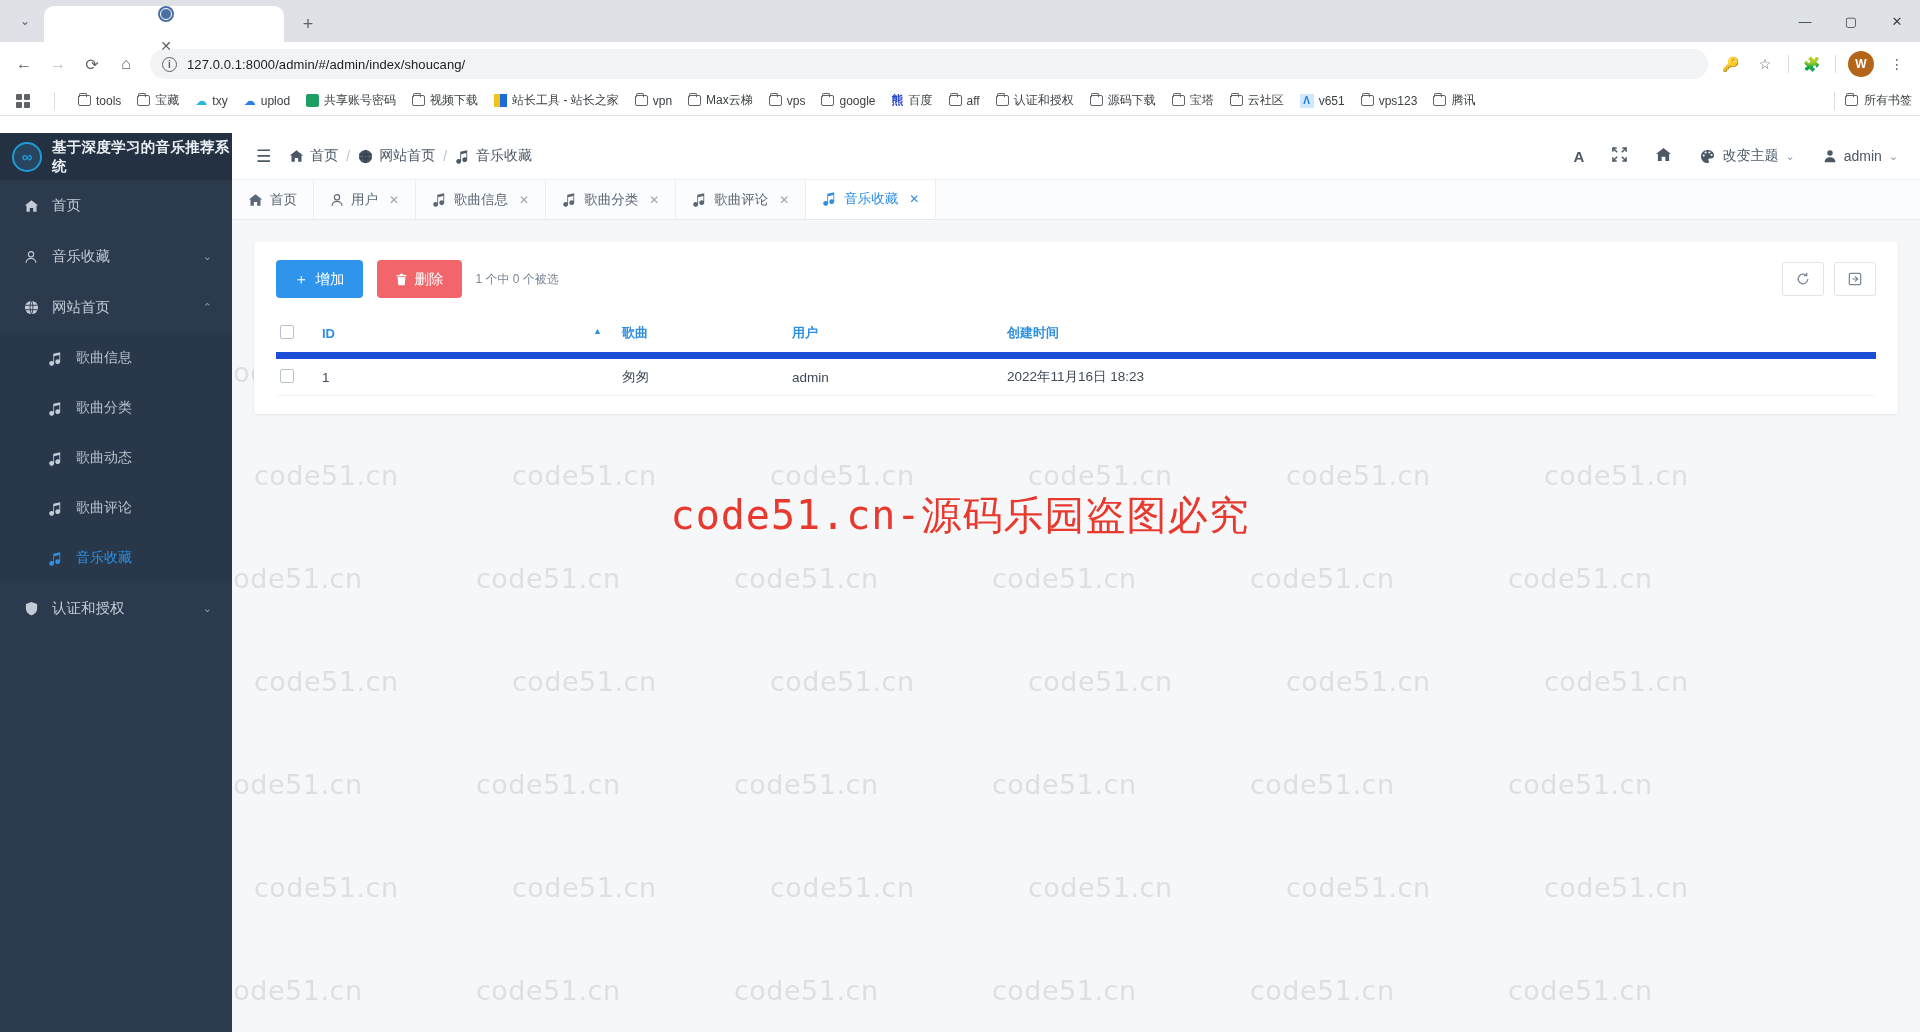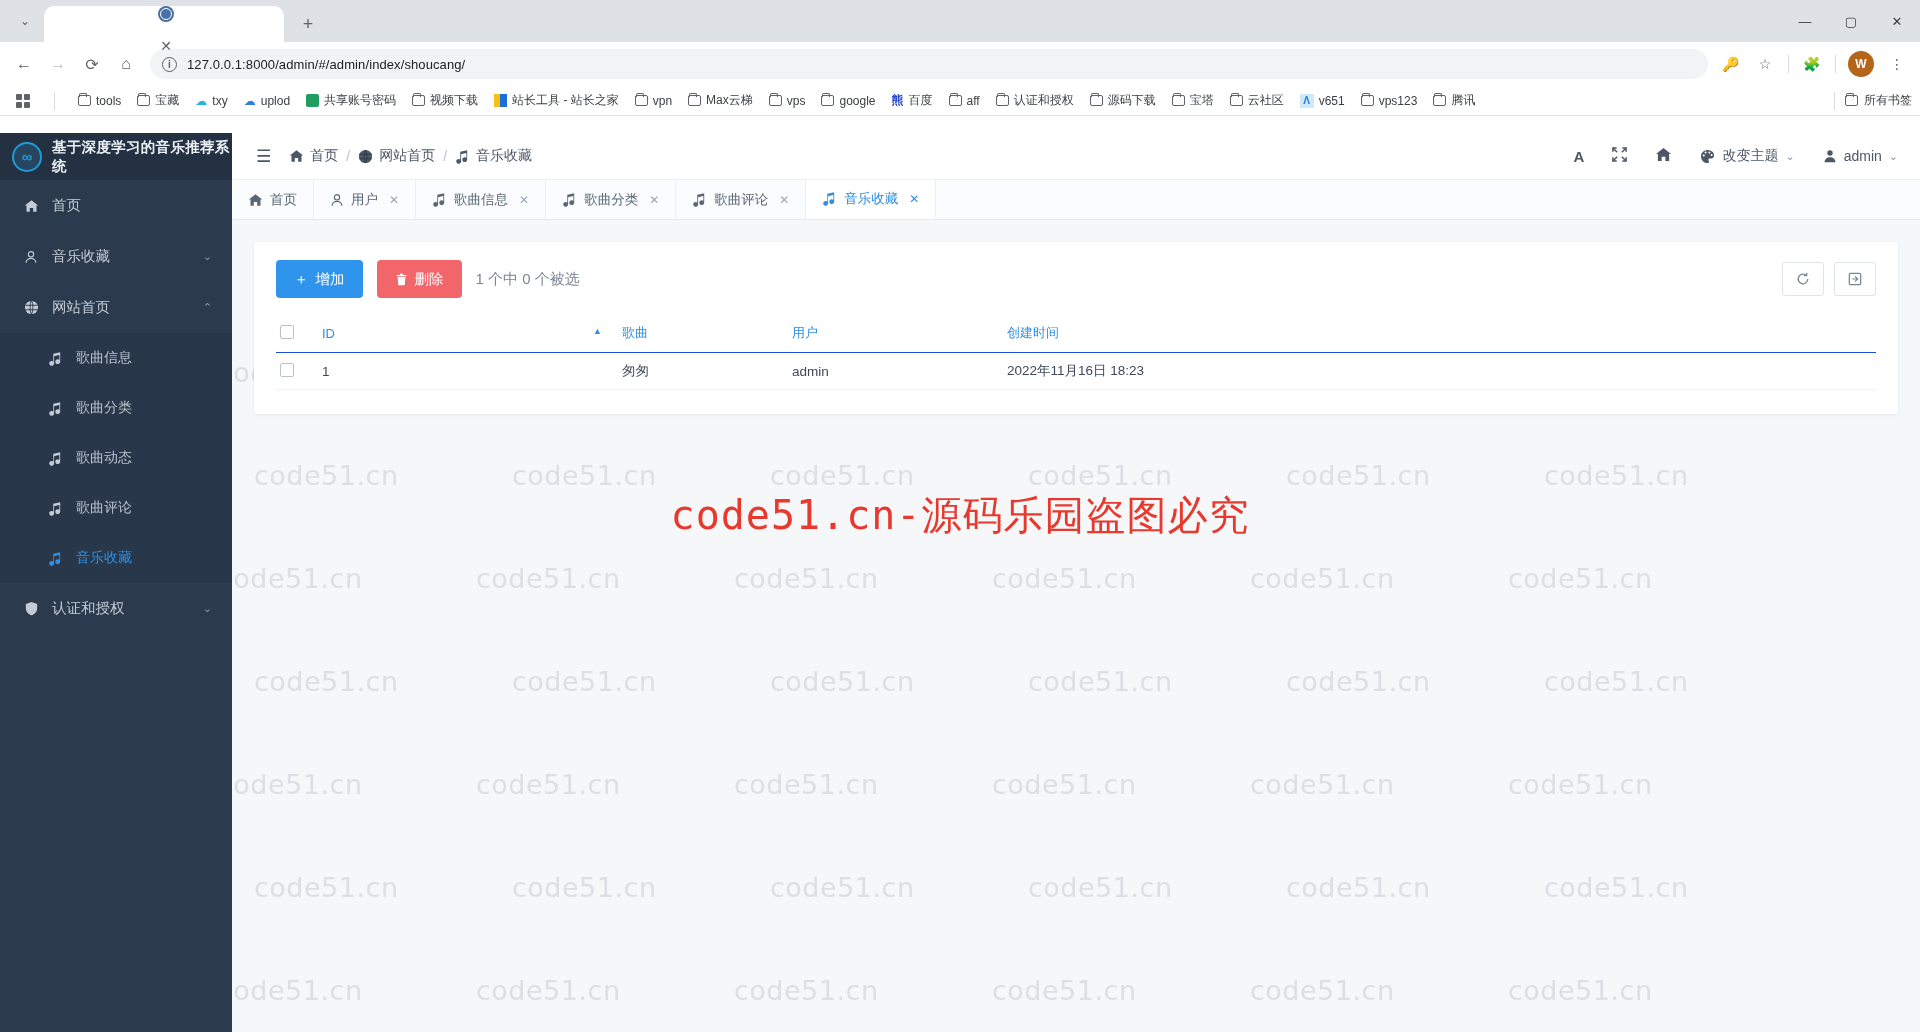--- a/index.html
+++ b/index.html
@@ -130,28 +130,28 @@
 
   
   .content{position:absolute;left:232px;top:87px;width:1688px;height:812px;padding:22px;z-index:7;}
   .card{background:#fff;border-radius:3px;box-shadow:0 1px 3px rgba(20,40,70,.08);
         width:100%;height:172px;padding:18px 22px;position:relative;}
   .cardbar{display:flex;align-items:center;gap:14px;}
   .btn{height:38px;border-radius:4px;display:flex;align-items:center;gap:7px;padding:0 18px;
        font-size:14.5px;color:#fff;cursor:pointer;border:none;}
   .btn.add{background:#2f95ec;}
   .btn.del{background:#f2666b;}
-  .selinfo{font-size:15px;color:#7b8694;}
+  .selinfo{font-size:12px;color:#7b8694;}
   .cardbar-right{margin-left:auto;display:flex;gap:10px;}
   .iconbtn{width:42px;height:34px;border:1px solid #dfe4e9;border-radius:3px;background:#fff;
            display:flex;align-items:center;justify-content:center;color:#7b8694;font-size:14px;cursor:pointer;}
 
   table.grid{width:100%;border-collapse:collapse;margin-top:20px;}
-  table.grid th{text-align:left;font-size:13px;color:#2f8fe0;font-weight:normal;padding:6px 4px 10px 4px;
-     border-bottom:1px solid #1d4ed8;}
+  table.grid th{text-align:left;font-size:13px;color:#2f8fe0;font-weight:bold;padding:6px 4px 10px 4px;
+     border-bottom:7px solid #1d4ed8;}
   table.grid td{font-size:13.5px;color:#3f4a57;padding:9px 4px;border-bottom:1px solid #f2f5f7;}
   .chk{width:14px;height:14px;border:1px solid #b9c2cc;border-radius:2px;display:inline-block;background:#fff;}
   .col-chk{width:42px;padding-left:16px;}
   .col-id{width:300px;}
   .col-song{width:170px;}
   .col-user{width:215px;}
   .sortcaret{color:#2f8fe0;font-size:9px;margin-left:4px;}
   td.idcell{color:#2f8fe0;}
   .hdr-sorted{position:relative;}
 </style>

